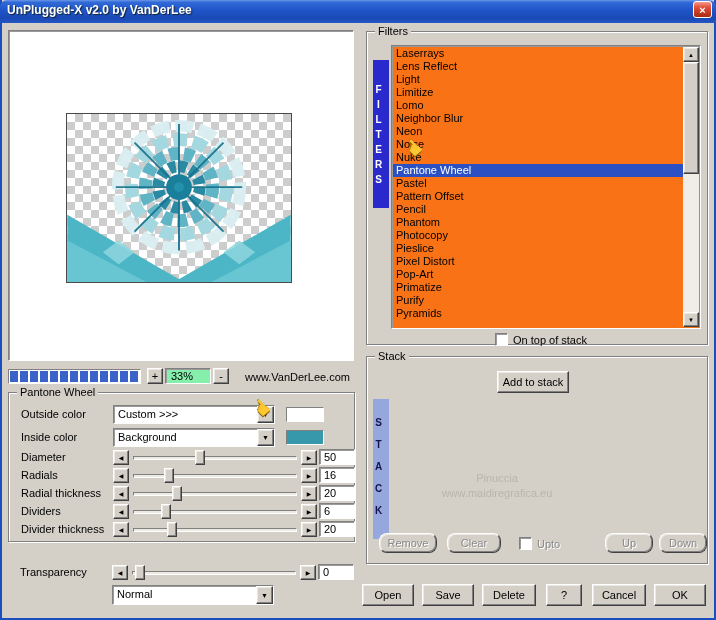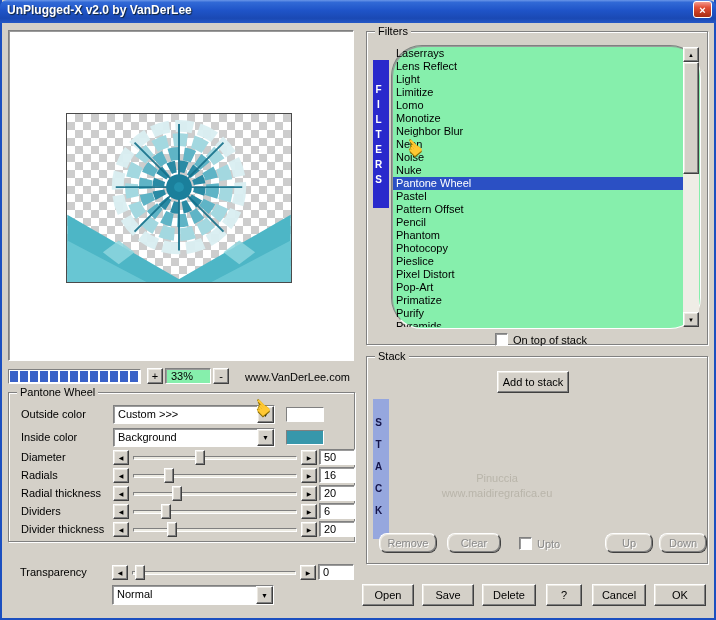--- a/index.html
+++ b/index.html
@@ -44,21 +44,21 @@
   .preview-panel { position:absolute; left:8px; top:30px; width:346px; height:331px; background:#fff; }
   .preview-image {
     position:absolute; left:57px; top:82px; width:226px; height:170px;
     border:1px solid #4a4a4a;
     background: repeating-conic-gradient(#cdcdcd 0% 25%, #ffffff 0% 50%) 0 0 / 16px 16px;
   }
   .progress { position:absolute; left:8px; top:369px; width:133px; height:15px; background:#fff; border:1px solid; border-color:#808080 #fff #fff #808080; padding:1px; }
   .progress-fill { width:100%; height:100%; background:repeating-linear-gradient(90deg, var(--progress-fill,#3a62c8) 0 8px, #fff 8px 10px); }
   .zoom-box { position:absolute; left:165px; top:368px; width:46px; height:16px; padding:1px 0 0 5px; font-size:11px; }
   .website { position:absolute; left:245px; top:371px; font-size:11px; }
-  .listbox { position:absolute; background:#86efac;border-radius:31px; }
+  .listbox { position:absolute; background:#f97316; }
   .list-items { position:absolute; left:1px; top:1px; right:17px; bottom:1px; overflow:hidden; }
   .list-item { height:13px; line-height:13px; padding-left:3px; font-size:11px; white-space:nowrap; }
   .list-item.selected { background:var(--selection,#2b50c4); color:#fff; }
   .scrollbar { position:absolute; top:1px; right:1px; bottom:1px; width:16px; background:#efede6; }
   .scroll-btn { position:absolute; left:0; width:16px; height:15px; display:flex; align-items:center; justify-content:center; font-size:6px; }
   .scroll-btn.up { top:0; } .scroll-btn.down { bottom:0; }
   .scroll-thumb { position:absolute; left:0; top:15px; width:16px; height:112px; }
   .vbar {
     position:absolute; width:16px; font-weight:bold; font-size:10px; color:#fff;
     writing-mode:vertical-lr; text-orientation:upright; letter-spacing:4px;
@@ -199,21 +199,20 @@
   <div class="groupbox" style="left:366px; top:31px; width:342px; height:314px;">
     <span class="legend">Filters</span>
     <div class="vbar filters-bar" style="left:6px; top:28px; height:148px;">FILTERS</div>
     <div class="listbox sunken" style="left:24px; top:13px; width:310px; height:284px;">
       <div class="list-items">
           <div class="list-item">Laserrays</div>
           <div class="list-item">Lens Reflect</div>
           <div class="list-item">Light</div>
           <div class="list-item">Limitize</div>
           <div class="list-item">Lomo</div>
-          <div class="list-item">Monotize</div>
           <div class="list-item">Neighbor Blur</div>
           <div class="list-item">Neon</div>
           <div class="list-item">Noise</div>
           <div class="list-item">Nuke</div>
           <div class="list-item selected">Pantone Wheel</div>
           <div class="list-item">Pastel</div>
           <div class="list-item">Pattern Offset</div>
           <div class="list-item">Pencil</div>
           <div class="list-item">Phantom</div>
           <div class="list-item">Photocopy</div>

